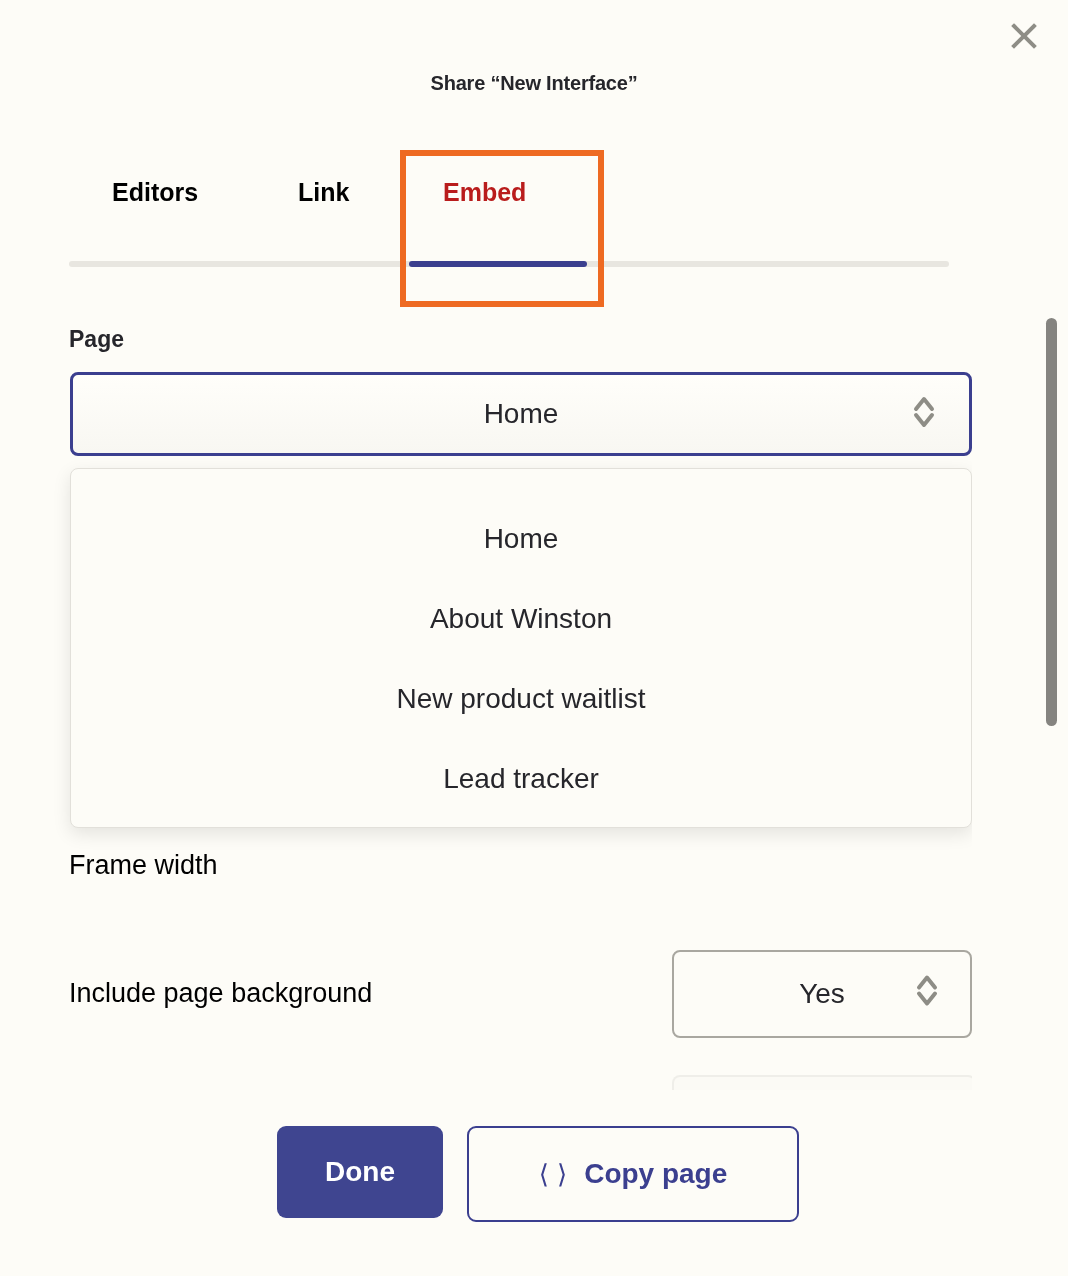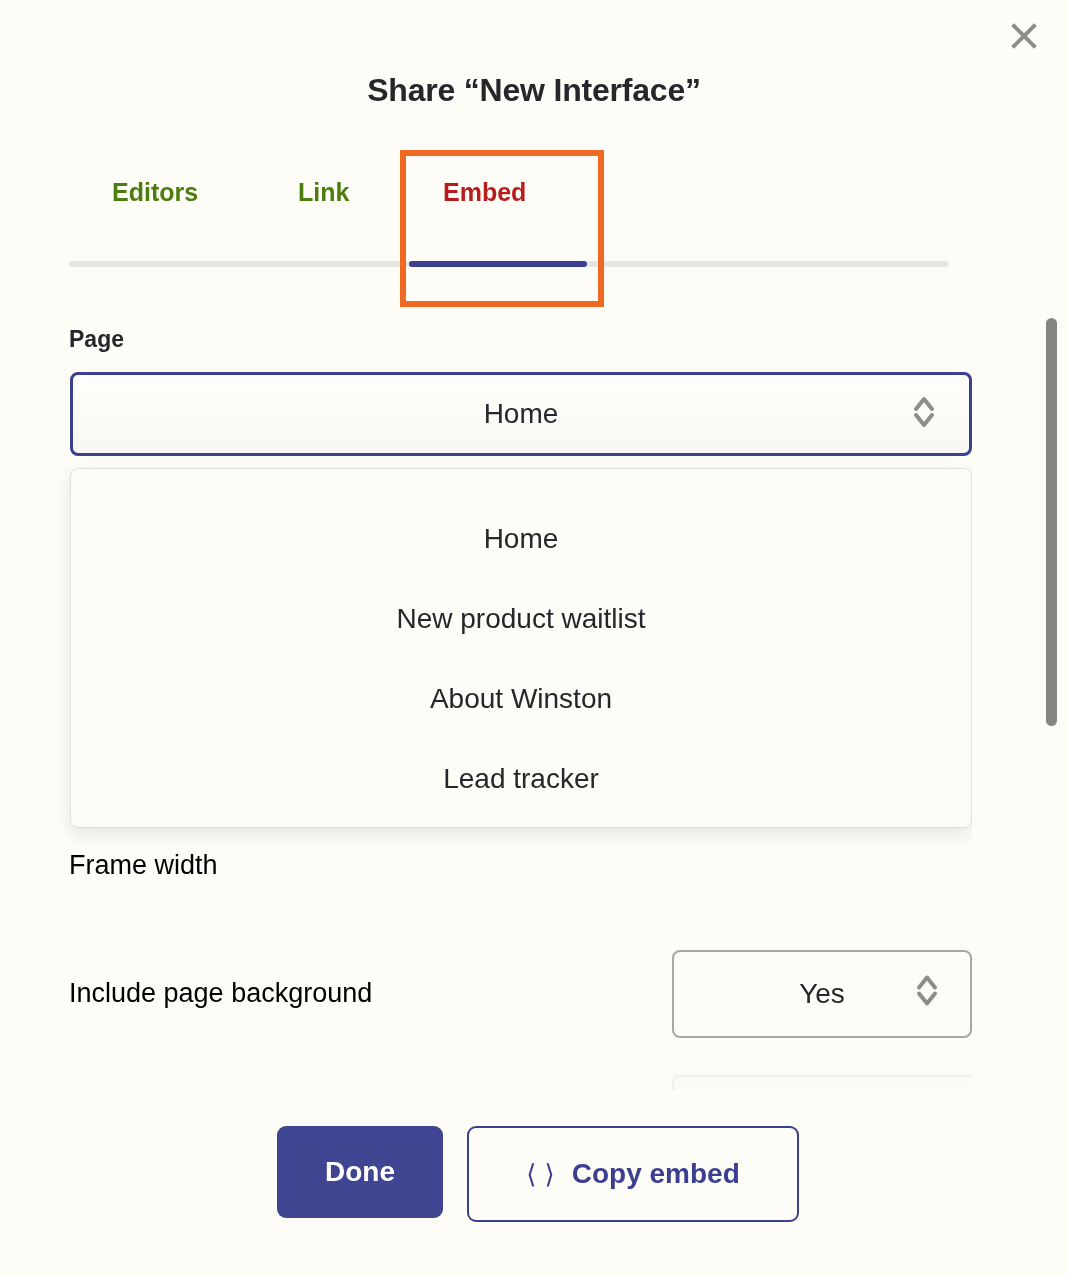--- a/index.html
+++ b/index.html
@@ -37,40 +37,40 @@
   }
   .close-btn svg { display:block; }
 
   
   .title {
     position: absolute;
     top: 72px;
     left: 0;
     width: 1068px;
     text-align: center;
-    font-size: 32px;
+    font-size: 20px;
     font-weight: bold;
     color: #26262b;
     letter-spacing: -0.2px;
   }
 
   
   .tabs {
     position: absolute;
     top: 178px;
     left: 69px;
     width: 880px;
     height: 42px;
   }
   .tab {
     position: absolute;
     top: 0;
     font-size: 25px;
     font-weight: bold;
-    color: #4d7c0f;
+    color: #000000;
     cursor: pointer;
     white-space: nowrap;
   }
   .tab-0 { left: 43px; }
   .tab-1 { left: 229px; }
   .tab-2 { left: 374px; color: #b91c1c; }
 
   .tab-divider {
     position: absolute;
     top: 261px;
@@ -328,22 +328,22 @@
       <span class="chev">
         <svg width="26" height="38" viewBox="0 0 26 38">
           <polyline points="5,16 13,6 21,16" fill="none" stroke="#8e8d86" stroke-width="4" stroke-linecap="round" stroke-linejoin="round"></polyline>
           <polyline points="5,22 13,32 21,22" fill="none" stroke="#8e8d86" stroke-width="4" stroke-linecap="round" stroke-linejoin="round"></polyline>
         </svg>
       </span>
     </div>
 
     <div class="dropdown">
       <div class="dd-option">Home</div>
+      <div class="dd-option">About Winston</div>
       <div class="dd-option">New product waitlist</div>
-      <div class="dd-option">About Winston</div>
       <div class="dd-option">Lead tracker</div>
     </div>
 
     <div class="row-label row-framewidth-label">Frame width</div>
 
     <div class="row-label row-bg-label">Include page background</div>
     <div class="value-box bg-box">
       <span>Yes</span>
       <span class="chev">
         <svg width="26" height="38" viewBox="0 0 26 38">
@@ -357,17 +357,17 @@
   </div>
 
   <div class="scrollbar-track">
     <div class="scrollbar-thumb"></div>
   </div>
 
   <div class="footer">
     <button class="btn-done">Done</button>
     <div class="btn-copy">
       <span class="code-icon">⟨ ⟩</span>
-      <span>Copy embed</span>
+      <span>Copy page</span>
     </div>
   </div>
 
 </div>
 
 </body></html>

